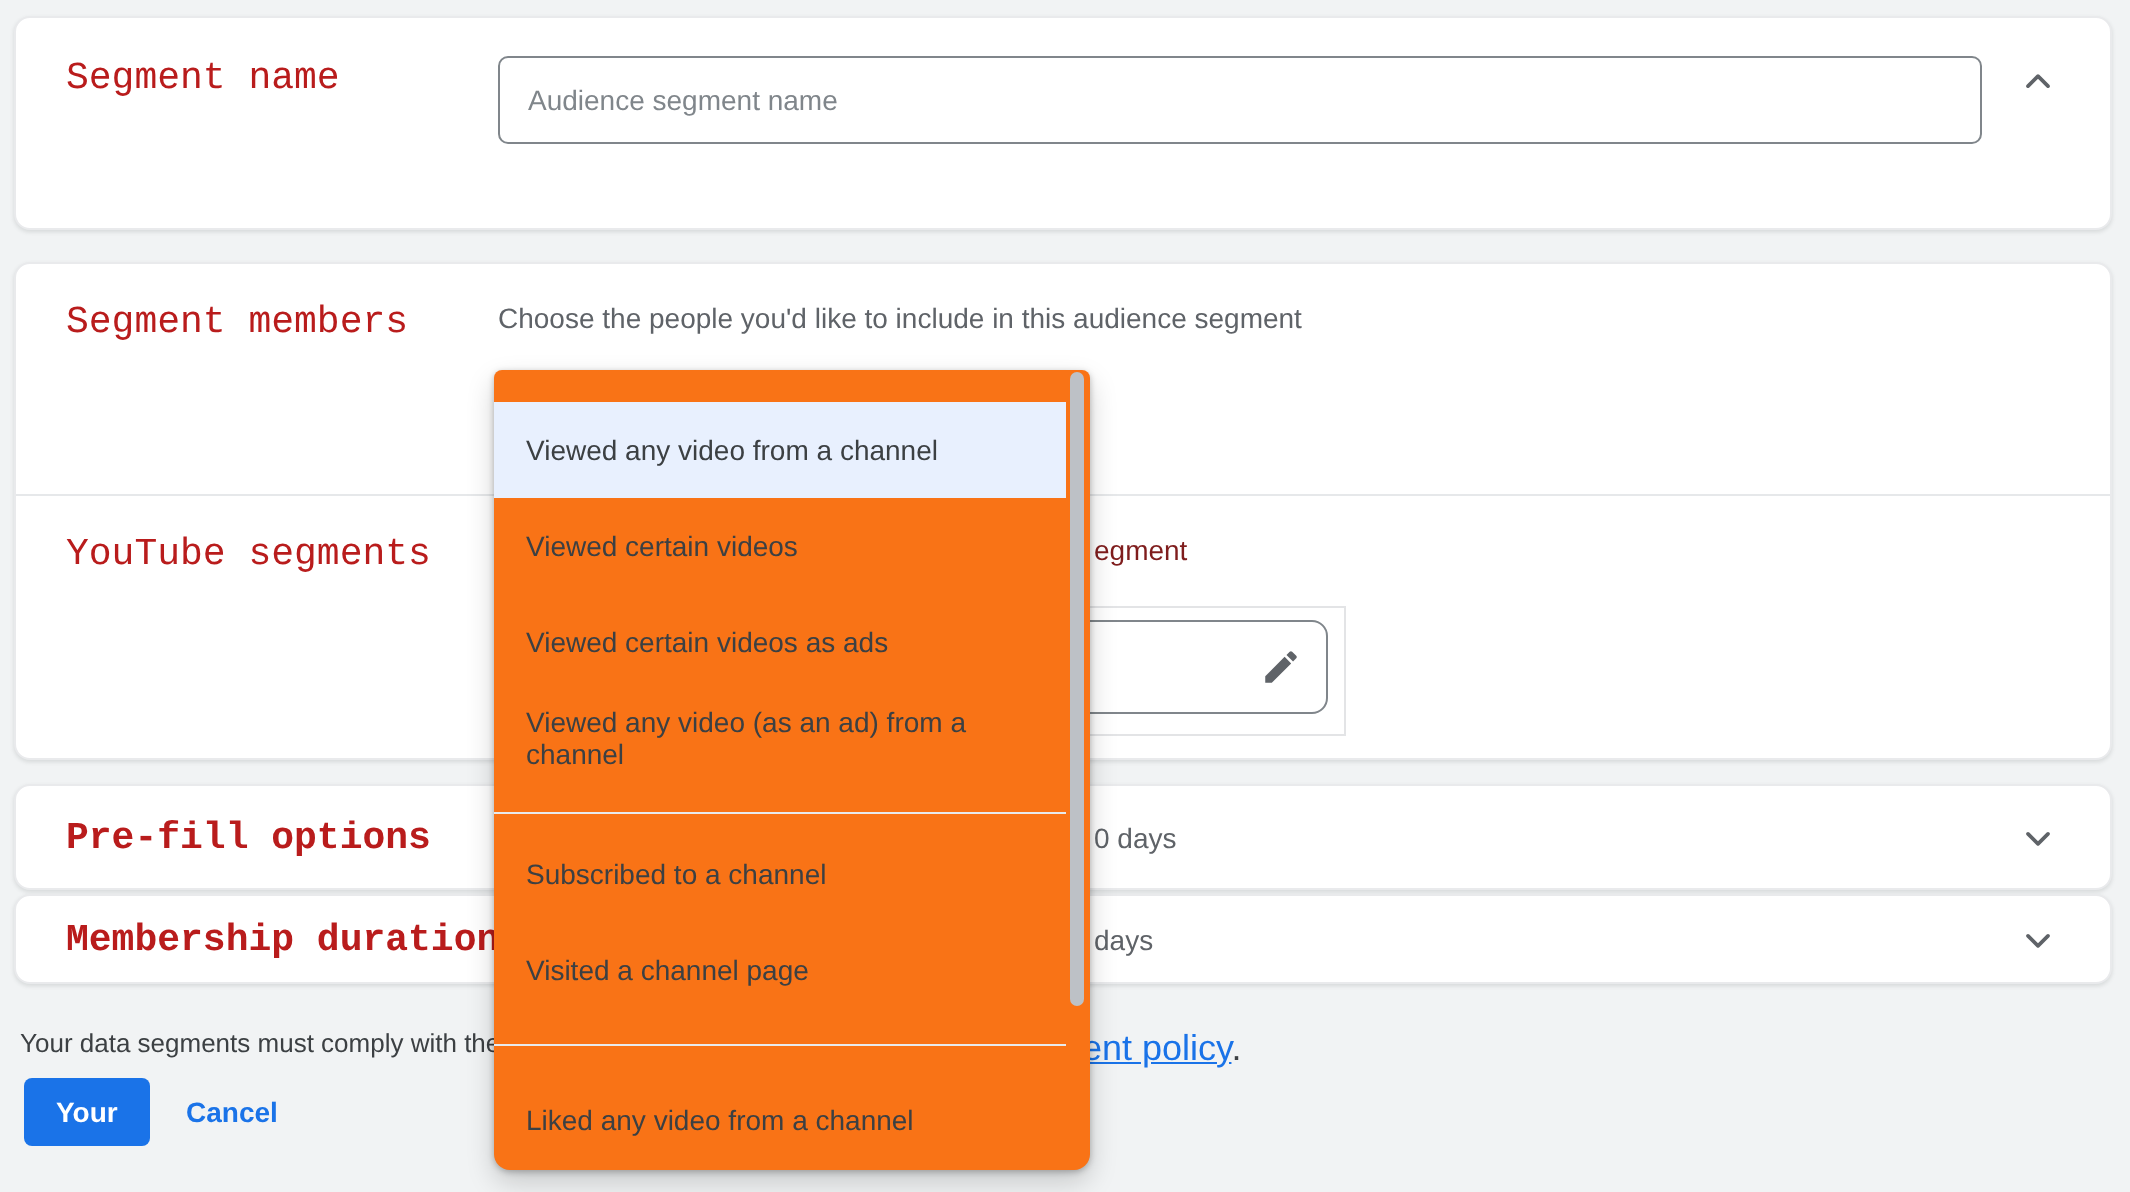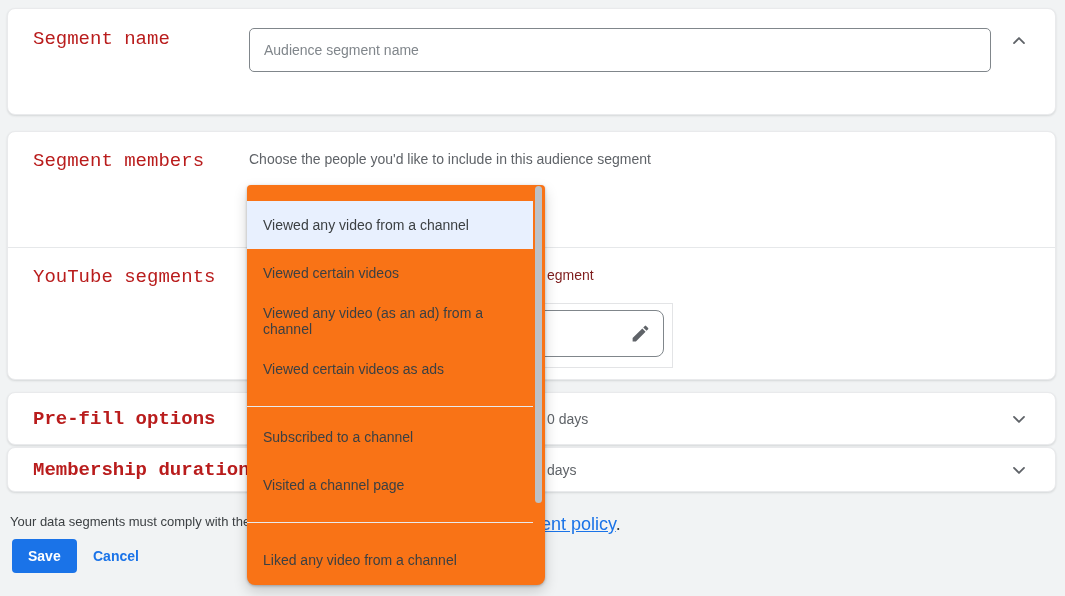--- a/index.html
+++ b/index.html
@@ -172,29 +172,29 @@
             <path d="M6 9.5 12 15.5 18 9.5" fill="none" stroke="#5f6368" stroke-width="2.2" stroke-linecap="round" stroke-linejoin="round"></path>
           </svg>
       </span>
     </button>
   </div>
 
   <div id="compliance"><span>Your data segments must comply with the </span><a>Pe</a></div>
 
   <div id="compliance-right"><a>nsent policy</a><span>.</span></div>
 
-  <button id="save-btn">Save</button>
+  <button id="save-btn">Your</button>
   <button id="cancel-btn">Cancel</button>
 
   <div id="dropdown">
     <ul>
       <li class="selected">Viewed any video from a channel</li>
       <li>Viewed certain videos</li>
+      <li>Viewed certain videos as ads</li>
       <li>Viewed any video (as an ad) from a channel</li>
-      <li>Viewed certain videos as ads</li>
     </ul>
     <div class="menu-divider"></div>
     <ul style="padding-top:0;">
       <li>Subscribed to a channel</li>
       <li>Visited a channel page</li>
     </ul>
     <div class="menu-divider"></div>
     <ul style="padding-top:7px;">
       <li>Liked any video from a channel</li>
     </ul>

